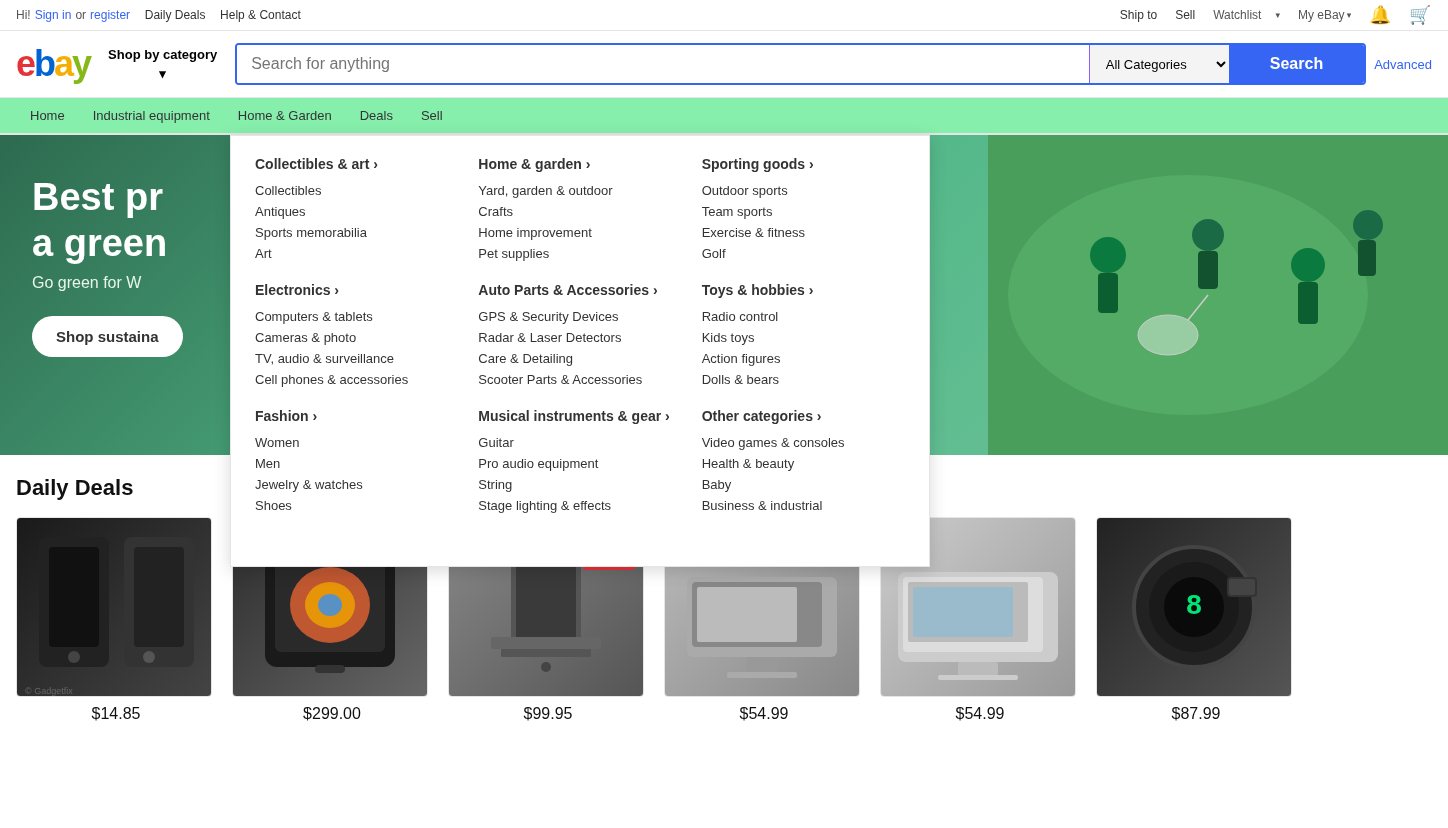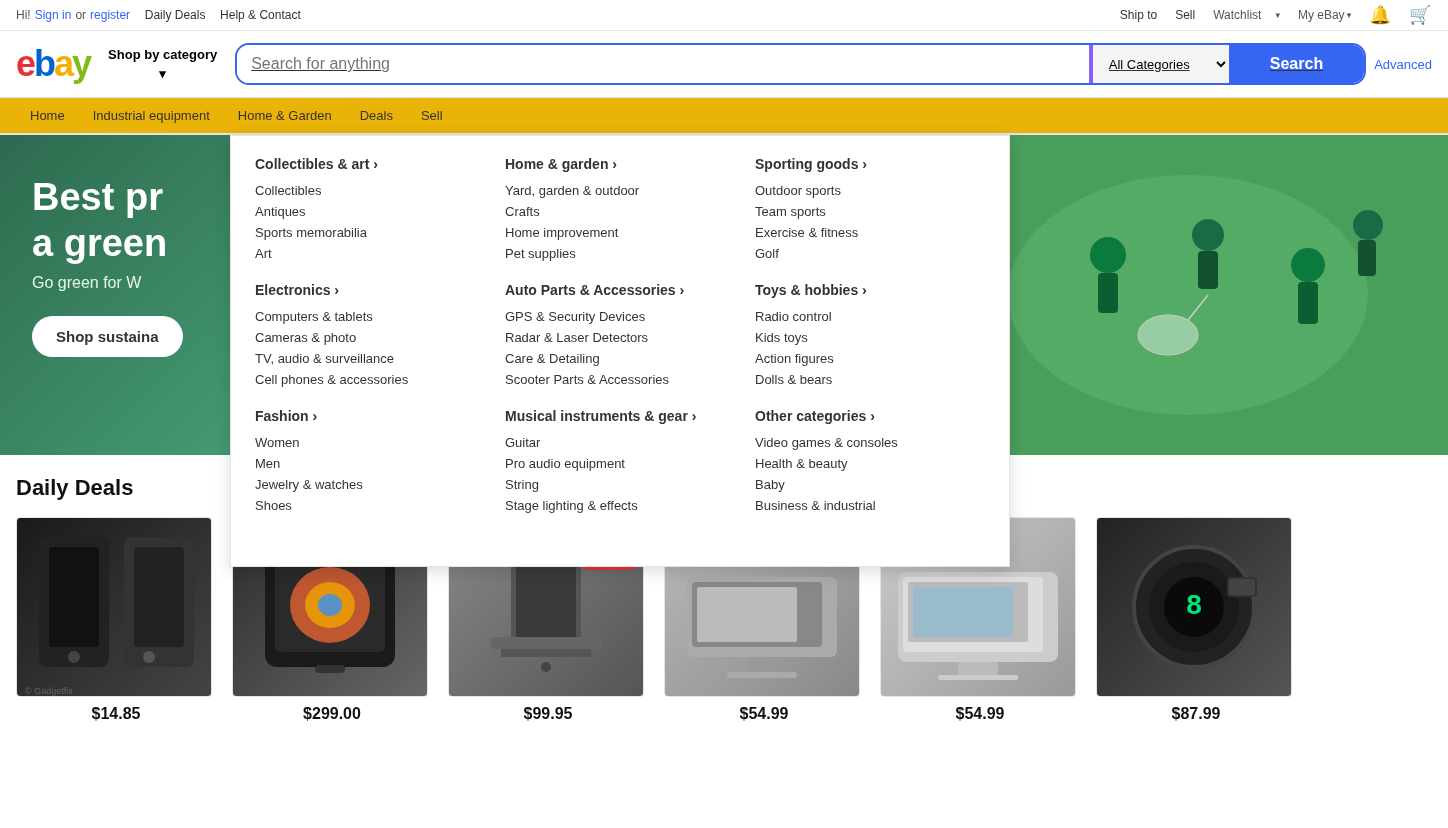--- a/index.html
+++ b/index.html
@@ -51,35 +51,34 @@
       padding: 8px 10px;
       border: none;
       background: none;
       flex-direction: column;
     }
 
     .search-bar {
       display: flex;
       flex: 1;
       border: 2px solid #3665f3;
-      border-radius: 14px;
+      border-radius: 4px;
       overflow: hidden;
-      text-decoration: underline;
     }
     .search-input {
       flex: 1;
       padding: 10px 14px;
       font-size: 16px;
       border: none;
       outline: none;
       color: #aaa;
     }
     .category-select {
       border: none;
-      border-left: 4px solid #8b5cf6;
+      border-left: 1px solid #8b5cf6;
       padding: 0 12px;
       font-size: 13px;
       outline: none;
       background: #f4f4f4;
       cursor: pointer;
       min-width: 140px;
     }
     .search-btn {
       background: #3665f3;
       color: #fff;
@@ -91,21 +90,21 @@
     }
     .advanced-link { color: #3665f3; font-size: 13px; text-decoration: none; white-space: nowrap; }
 
     
     .nav-bar {
       display: flex;
       align-items: center;
       padding: 0 16px;
       border-bottom: 2px solid #e5e5e5;
       overflow: hidden;
-      background: #eab308;
+      background: #86efac;
     }
     .nav-bar a {
       padding: 10px 14px;
       color: #333;
       text-decoration: none;
       font-size: 13px;
       white-space: nowrap;
     }
 
     
@@ -152,21 +151,21 @@
       width: 460px;
       height: 100%;
       background: linear-gradient(to bottom left, #4a9e6e, #2d6a4f);
     }
 
     
     .dropdown-overlay {
       position: absolute;
       top: 0;
       left: 230px;
-      width: 780px;
+      width: 700px;
       background: #fff;
       border: 1px solid #e5e5e5;
       box-shadow: 0 4px 16px rgba(0,0,0,0.15);
       z-index: 100;
       padding: 20px 24px 16px 24px;
     }
     .dropdown-grid {
       display: grid;
       grid-template-columns: 1fr 1fr 1fr;
       gap: 0 20px;
@@ -232,21 +231,21 @@
       align-items: center;
       justify-content: center;
       font-size: 12px;
       color: #999;
       border-radius: 4px;
       overflow: hidden;
       position: relative;
     }
     .deal-price {
       font-size: 16px;
-      font-weight: bold;
+      font-weight: normal;
       color: #111;
       margin-top: 8px;
     }
 
     
     .deal-img-1 { background: linear-gradient(135deg, #1a1a1a 0%, #444 100%); }
     .deal-img-2 { background: linear-gradient(135deg, #2c2c2c 0%, #666 100%); }
     .deal-img-3 { background: linear-gradient(135deg, #888 0%, #555 100%); }
     .deal-img-4 { background: linear-gradient(135deg, #bbb 0%, #888 100%); }
     .deal-img-5 { background: linear-gradient(135deg, #ccc 0%, #999 100%); }

